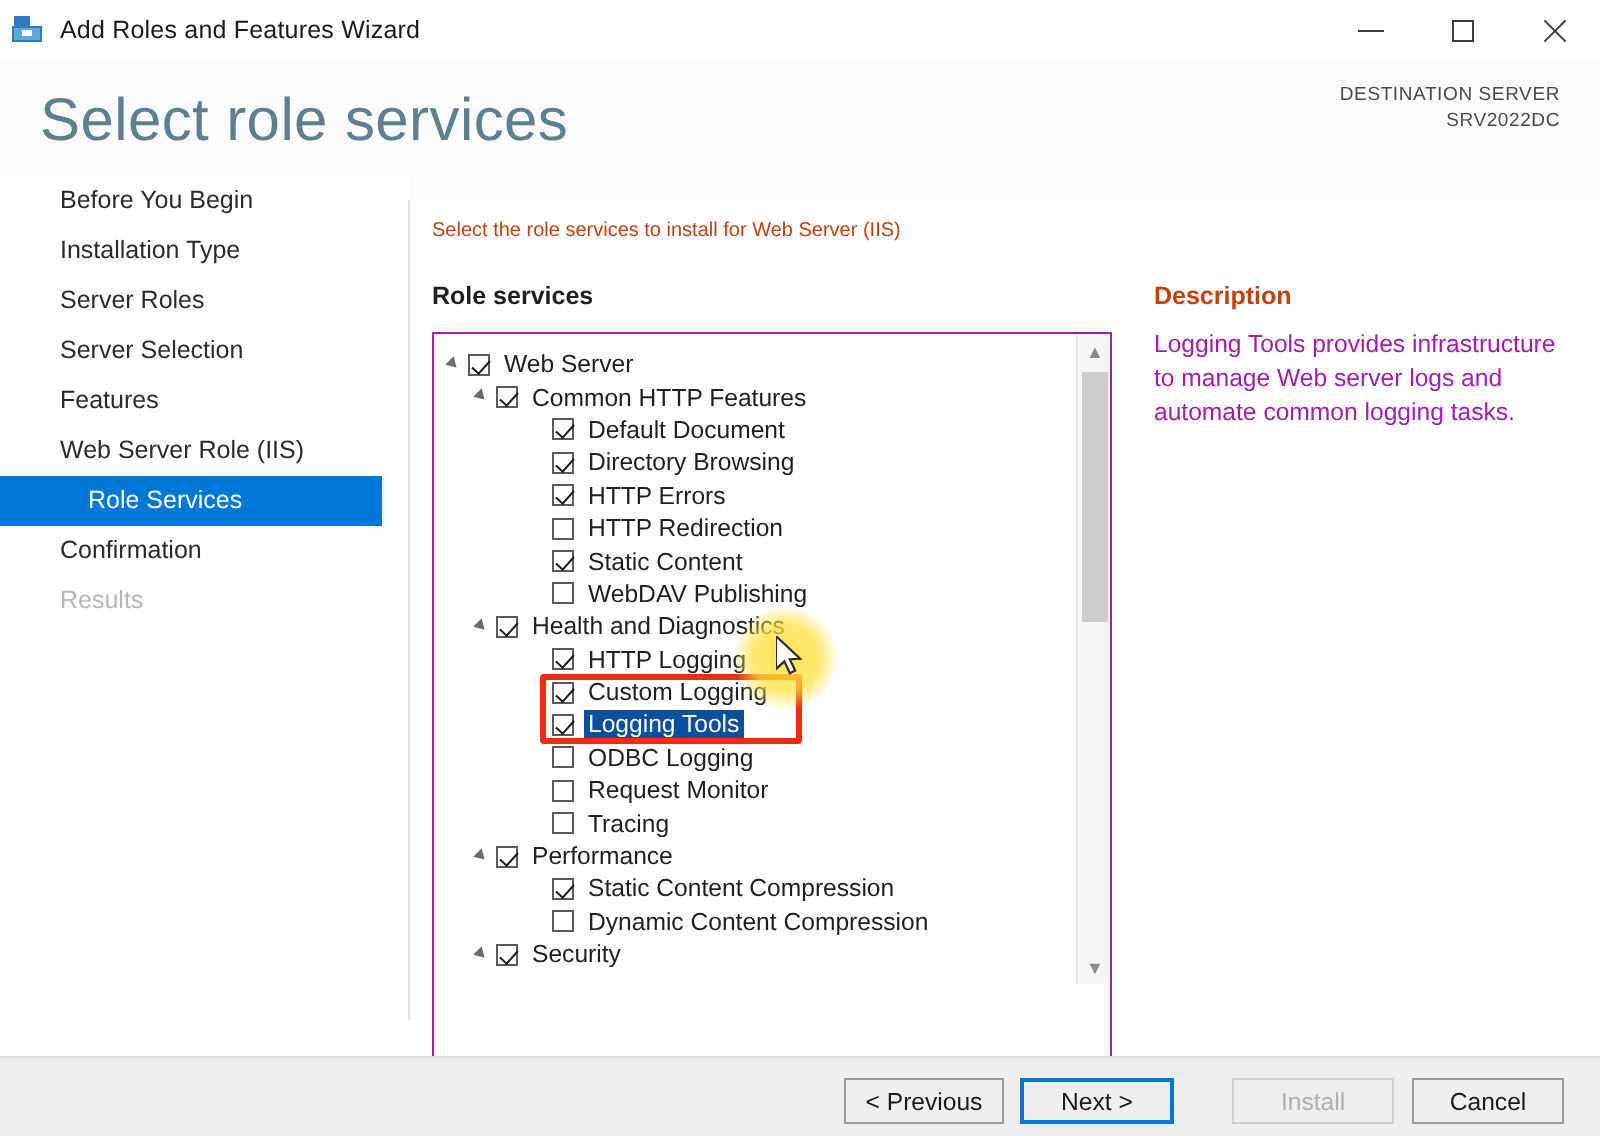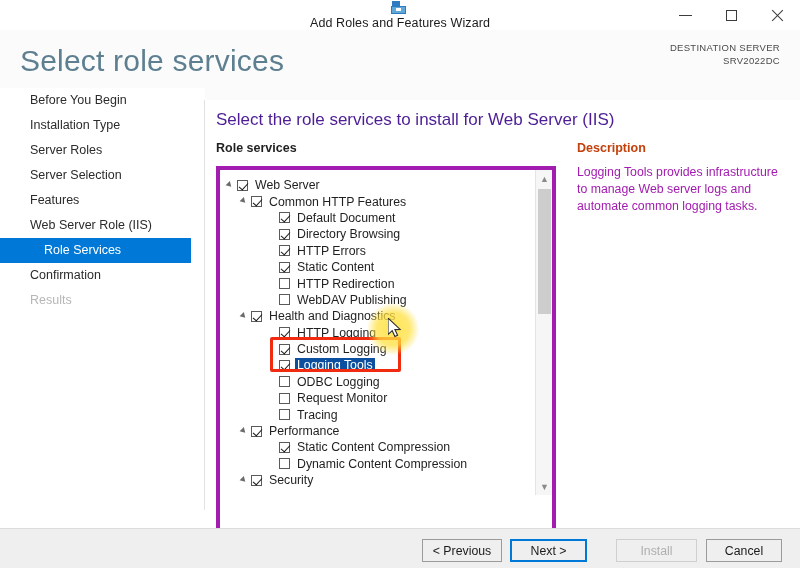--- a/index.html
+++ b/index.html
@@ -17,21 +17,21 @@
     width: 800px; height: 568px;
     background: #ffffff;
     overflow: hidden;
   }
 
   
   #titlebar {
     position: absolute; left: 0; top: 0;
     width: 800px; height: 30px;
     background: #ffffff;
-    display: flex; align-items: center; flex-direction: column;
+    display: flex; align-items: center;
   }
   #titlebar-icon {
     width: 16px; height: 16px;
     margin-left: 6px; margin-right: 8px;
     position: relative; flex: none;
   }
   .tb-ic-a { position:absolute; left:1px; top:1px; width:8px; height:5px; background:#2e7bbf; }
   .tb-ic-b { position:absolute; left:0px; top:6px; width:15px; height:8px; background:#5fa8d8; border:1px solid #2e7bbf; }
   .tb-ic-c { position:absolute; left:5px; top:8px; width:5px; height:3px; background:#ffffff; }
   #titlebar-text {
@@ -99,32 +99,32 @@
   .nav-item.sub { padding-left: 44px; }
   .nav-item.selected {
     background: #0078d7; color: #ffffff;
     margin-right: 14px;
   }
   .nav-item.disabled { color: #b6b6b6; }
 
   
   #content-intro {
     position: absolute; left: 216px; top: 110px;
-    font-size: 17px; color: #4c1d95; white-space: nowrap;
+    font-size: 10px; color: #c2410c; white-space: nowrap;
   }
   #role-services-label {
     position: absolute; left: 216px; top: 141px;
     font-size: 12.5px; color: #1f1f1f; font-weight: bold;
   }
 
   
   #tree-panel {
     position: absolute; left: 216px; top: 166px;
     width: 340px; height: 400px;
-    border: 4px solid #a21caf;
+    border: 1px solid #a21caf;
     background: #ffffff;
     overflow: hidden;
   }
   #tree-viewport {
     position: absolute; left: 0; top: 0;
     width: 322px; height: 325px;
     overflow: hidden;
   }
   #tree-list {
     position: absolute; left: 0; top: 7px; width: 322px;
@@ -352,27 +352,27 @@
             <span class="tw-cb checked"></span>
             <span class="tw-label">Directory Browsing</span>
           </div>
           <div class="tree-row lvl2">
             <span class="tw-expander"></span>
             <span class="tw-cb checked"></span>
             <span class="tw-label">HTTP Errors</span>
           </div>
           <div class="tree-row lvl2">
             <span class="tw-expander"></span>
+            <span class="tw-cb"></span>
+            <span class="tw-label">HTTP Redirection</span>
+          </div>
+          <div class="tree-row lvl2">
+            <span class="tw-expander"></span>
             <span class="tw-cb checked"></span>
             <span class="tw-label">Static Content</span>
-          </div>
-          <div class="tree-row lvl2">
-            <span class="tw-expander"></span>
-            <span class="tw-cb"></span>
-            <span class="tw-label">HTTP Redirection</span>
           </div>
           <div class="tree-row lvl2">
             <span class="tw-expander"></span>
             <span class="tw-cb"></span>
             <span class="tw-label">WebDAV Publishing</span>
           </div>
           <div class="tree-row lvl1">
             <span class="tw-expander open"></span>
             <span class="tw-cb checked"></span>
             <span class="tw-label">Health and Diagnostics</span>

